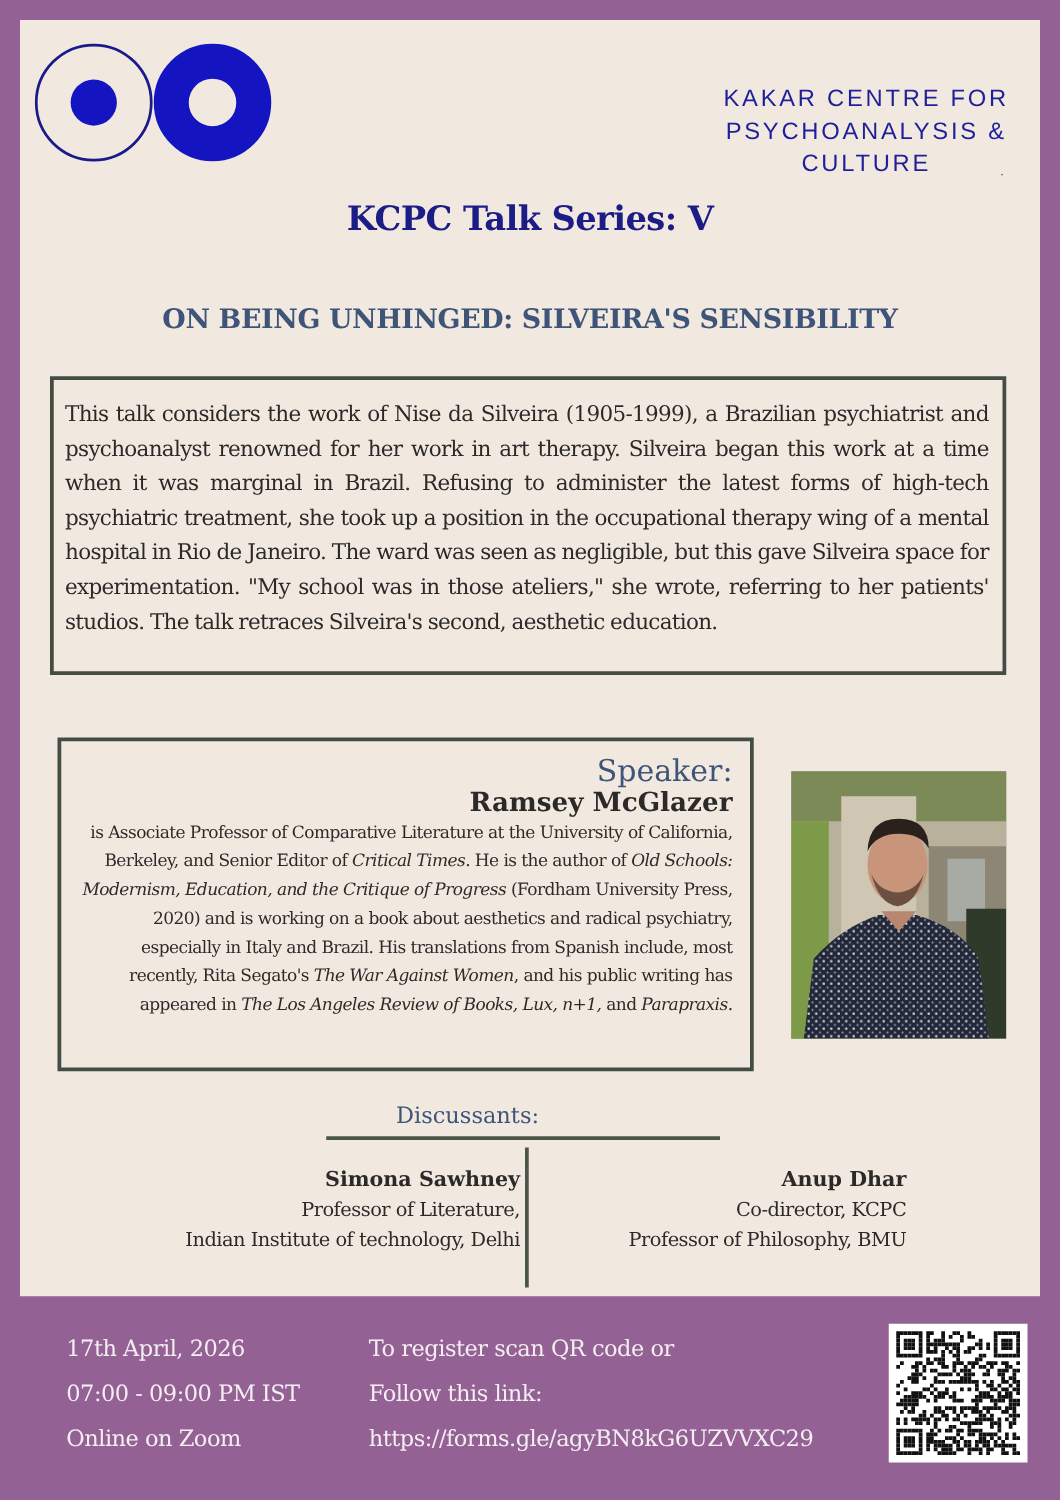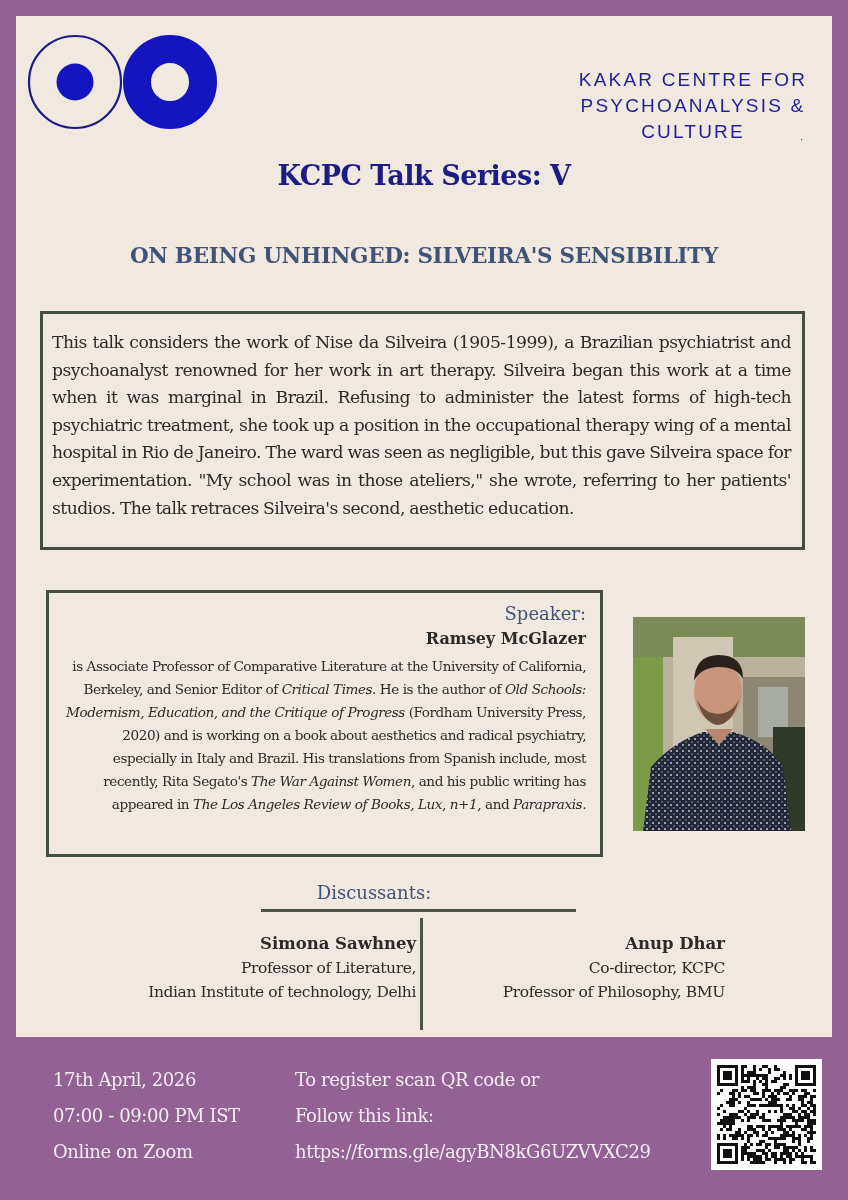--- a/index.html
+++ b/index.html
@@ -4,25 +4,25 @@
 <style>
   html,body{margin:0;padding:0;}
   body{width:848px;height:1200px;background:#946194;position:relative;overflow:hidden;font-family:"DejaVu Serif",serif;}
   .panel{position:absolute;left:16px;top:16px;width:816px;height:1021px;background:#f1e9e0;}
   .logo{position:absolute;left:26px;top:34px;width:196px;height:96px;}
   .org{position:absolute;left:560px;top:42px;width:266px;text-align:center;font-family:"Liberation Sans",sans-serif;color:#1f1f9a;font-size:19px;line-height:26px;letter-spacing:2.2px;margin-top:25px;}
   .org div{white-space:nowrap;}
   .org .dot{position:absolute;left:240px;top:60px;font-size:10px;color:#333;}
   .series{position:absolute;left:0;top:160px;width:848px;text-align:center;font-family:"DejaVu Serif",serif;font-weight:bold;font-size:27px;color:#1c1c86;letter-spacing:-0.5px;}
   .talk-title{position:absolute;left:0;top:243px;width:848px;text-align:center;font-family:"DejaVu Serif",serif;font-weight:bold;font-size:21.5px;color:#3e5478;letter-spacing:-0.3px;}
-  .desc{position:absolute;left:40px;top:311px;width:765px;height:239px;border:3px solid #434d43;box-sizing:border-box;}
+  .desc{position:absolute;left:40px;top:301px;width:765px;height:239px;border:3px solid #434d43;box-sizing:border-box;}
   .desc p{margin:0;position:absolute;left:9px;top:15px;width:739px;font-size:17.2px;line-height:27.6px;color:#2c2a28;text-align:justify;letter-spacing:-0.55px;word-spacing:-0.5px;}
   .speaker-box{position:absolute;left:46px;top:590px;width:557px;height:267px;border:3px solid #434d43;box-sizing:border-box;}
-  .sp-label{position:absolute;right:14px;top:10px;font-size:18px;color:#3e5478;}
-  .sp-name{position:absolute;right:14px;top:36px;font-size:16px;font-weight:bold;color:#2c2a28;}
+  .sp-label{position:absolute;right:14px;top:10px;font-size:24px;color:#3e5478;}
+  .sp-name{position:absolute;right:14px;top:36px;font-size:21px;font-weight:bold;color:#2c2a28;}
   .sp-bio{position:absolute;right:14px;top:62px;width:530px;text-align:right;font-size:13.6px;line-height:23px;color:#2c2a28;letter-spacing:-0.45px;}
   .sp-bio i{font-style:italic;}
   .photo{position:absolute;left:633px;top:617px;width:172px;height:214px;overflow:hidden;background:#6f7a5c;}
   .disc-label{position:absolute;left:0;top:882px;width:748px;text-align:center;font-size:18px;color:#3e5478;}
   .disc-line{position:absolute;left:261px;top:909px;width:315px;height:3px;background:#4b554a;}
   .disc-vline{position:absolute;left:420px;top:918px;width:3px;height:112px;background:#4b554a;}
   .disc{position:absolute;top:932px;text-align:right;color:#2c2a28;}
   .disc .n{font-weight:bold;font-size:16.5px;line-height:24px;}
   .disc .r{font-size:15.5px;line-height:24px;letter-spacing:-0.4px;}
   .disc.left{left:86px;width:330px;}

